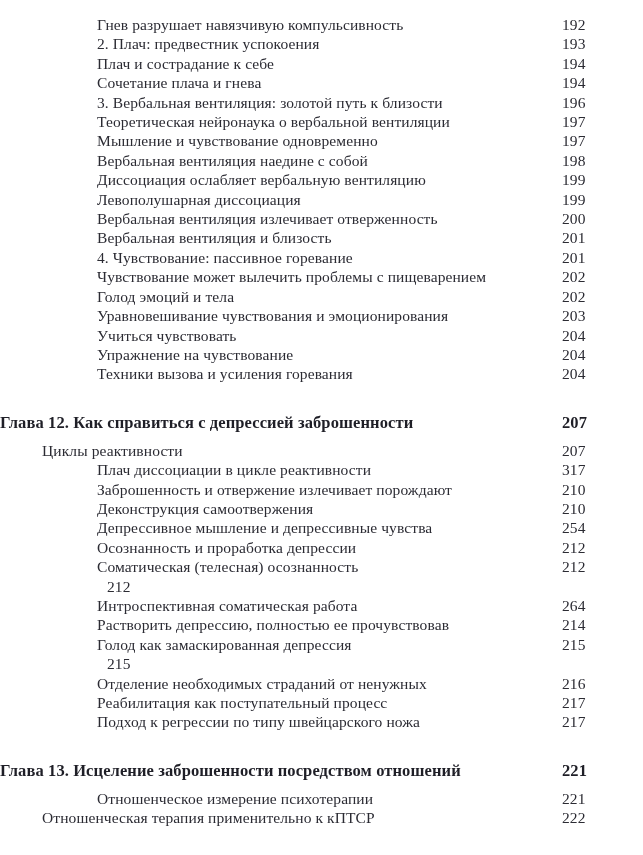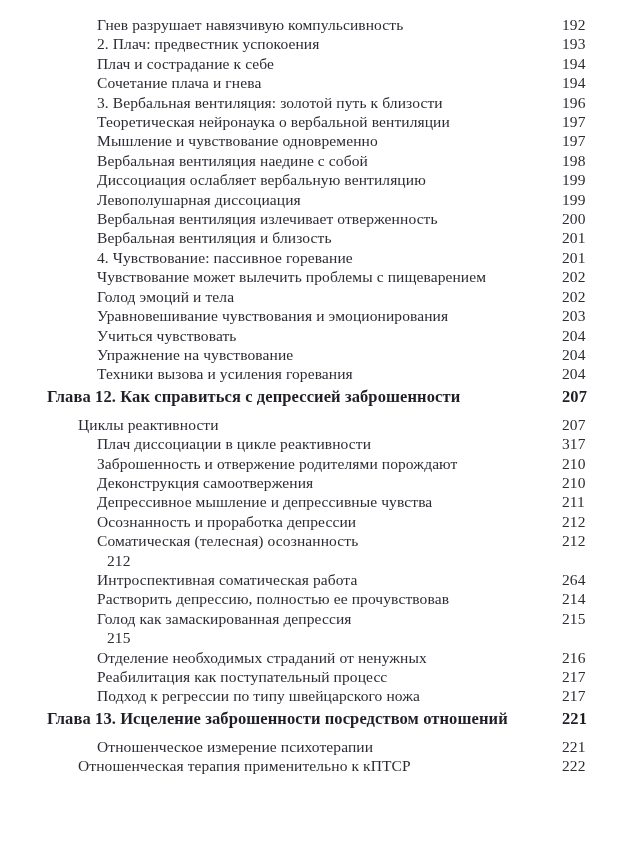--- a/index.html
+++ b/index.html
@@ -31,24 +31,23 @@
     line-height: 19.4px;
     letter-spacing: 0.1px;
   }
   .pg {
     margin-left: 10px;
     white-space: nowrap;
     text-align: left;
     min-width: 30px;
   }
   .lvl-sub     { padding-left: 97px; }
-  .lvl-section { padding-left: 78px; }
+  .lvl-section { padding-left: 42px; }
   .lvl-chapter {
-    padding-left: 47px;
-    margin-top: 2px;
+    margin-top: 28px;
     margin-bottom: 8px;
     font-weight: bold;
     color: var(--heading-color, #1f1f27);
   }
   .lvl-chapter .line, .lvl-chapter .pg {
     font-size: 16.5px;
     line-height: 21px;
   }
 </style>
 </head>
@@ -182,35 +181,35 @@
     <div class="pg">207</div>
   </div>
     <div class="row lvl-sub">
     <div class="titles">
         <div class="line">Плач диссоциации в цикле реактивности</div>
       </div>
     <div class="pg">317</div>
   </div>
     <div class="row lvl-sub">
     <div class="titles">
-        <div class="line">Заброшенность и отвержение родителями порождают</div>
+        <div class="line">Заброшенность и отвержение излечивает порождают</div>
       </div>
     <div class="pg">210</div>
   </div>
     <div class="row lvl-sub">
     <div class="titles">
         <div class="line">Деконструкция самоотвержения</div>
       </div>
     <div class="pg">210</div>
   </div>
     <div class="row lvl-sub">
     <div class="titles">
         <div class="line">Депрессивное мышление и депрессивные чувства</div>
       </div>
-    <div class="pg">211</div>
+    <div class="pg">254</div>
   </div>
     <div class="row lvl-sub">
     <div class="titles">
         <div class="line">Осознанность и проработка депрессии</div>
       </div>
     <div class="pg">212</div>
   </div>
     <div class="row lvl-sub">
     <div class="titles">
         <div class="line">Соматическая (телесная) осознанность</div>

